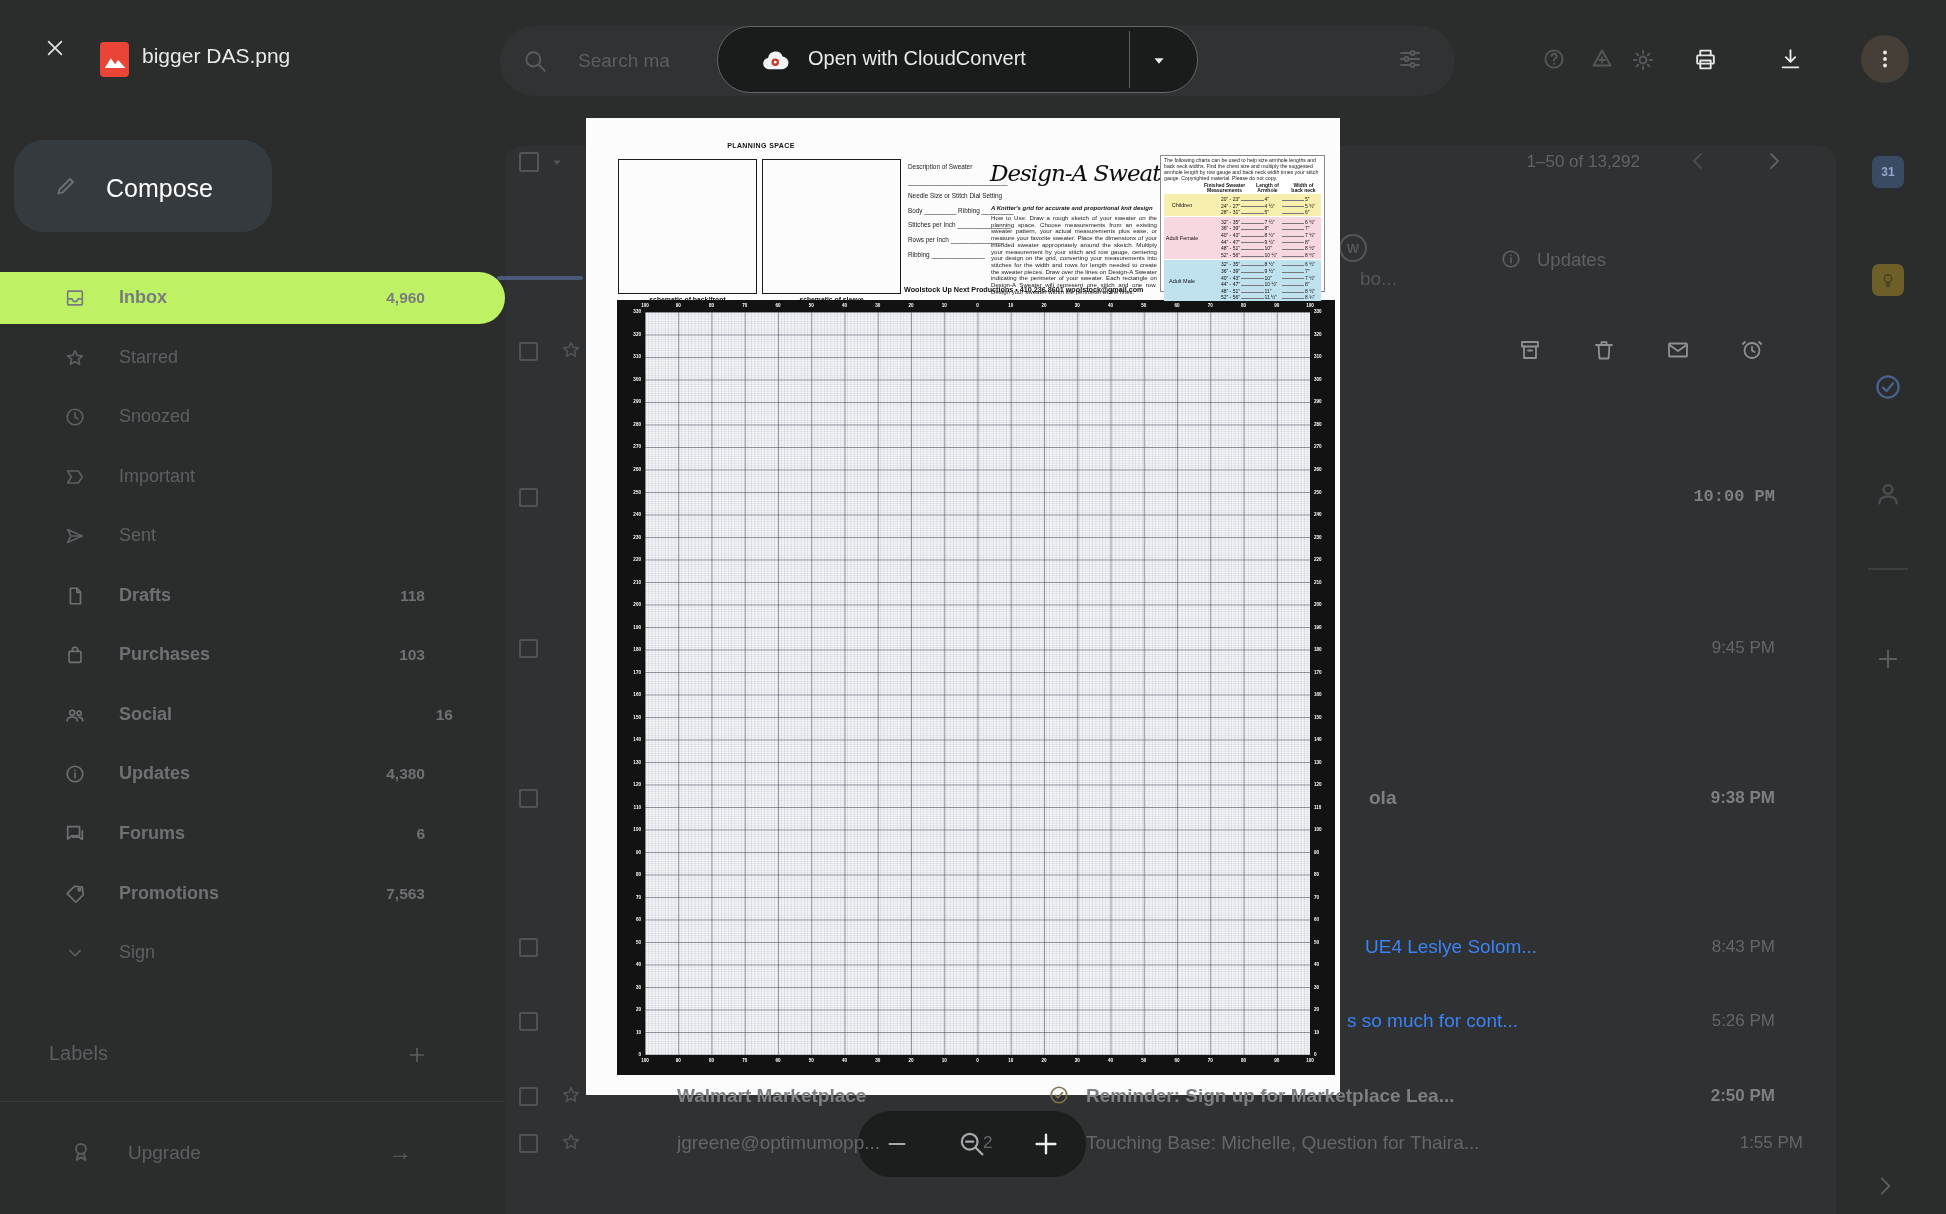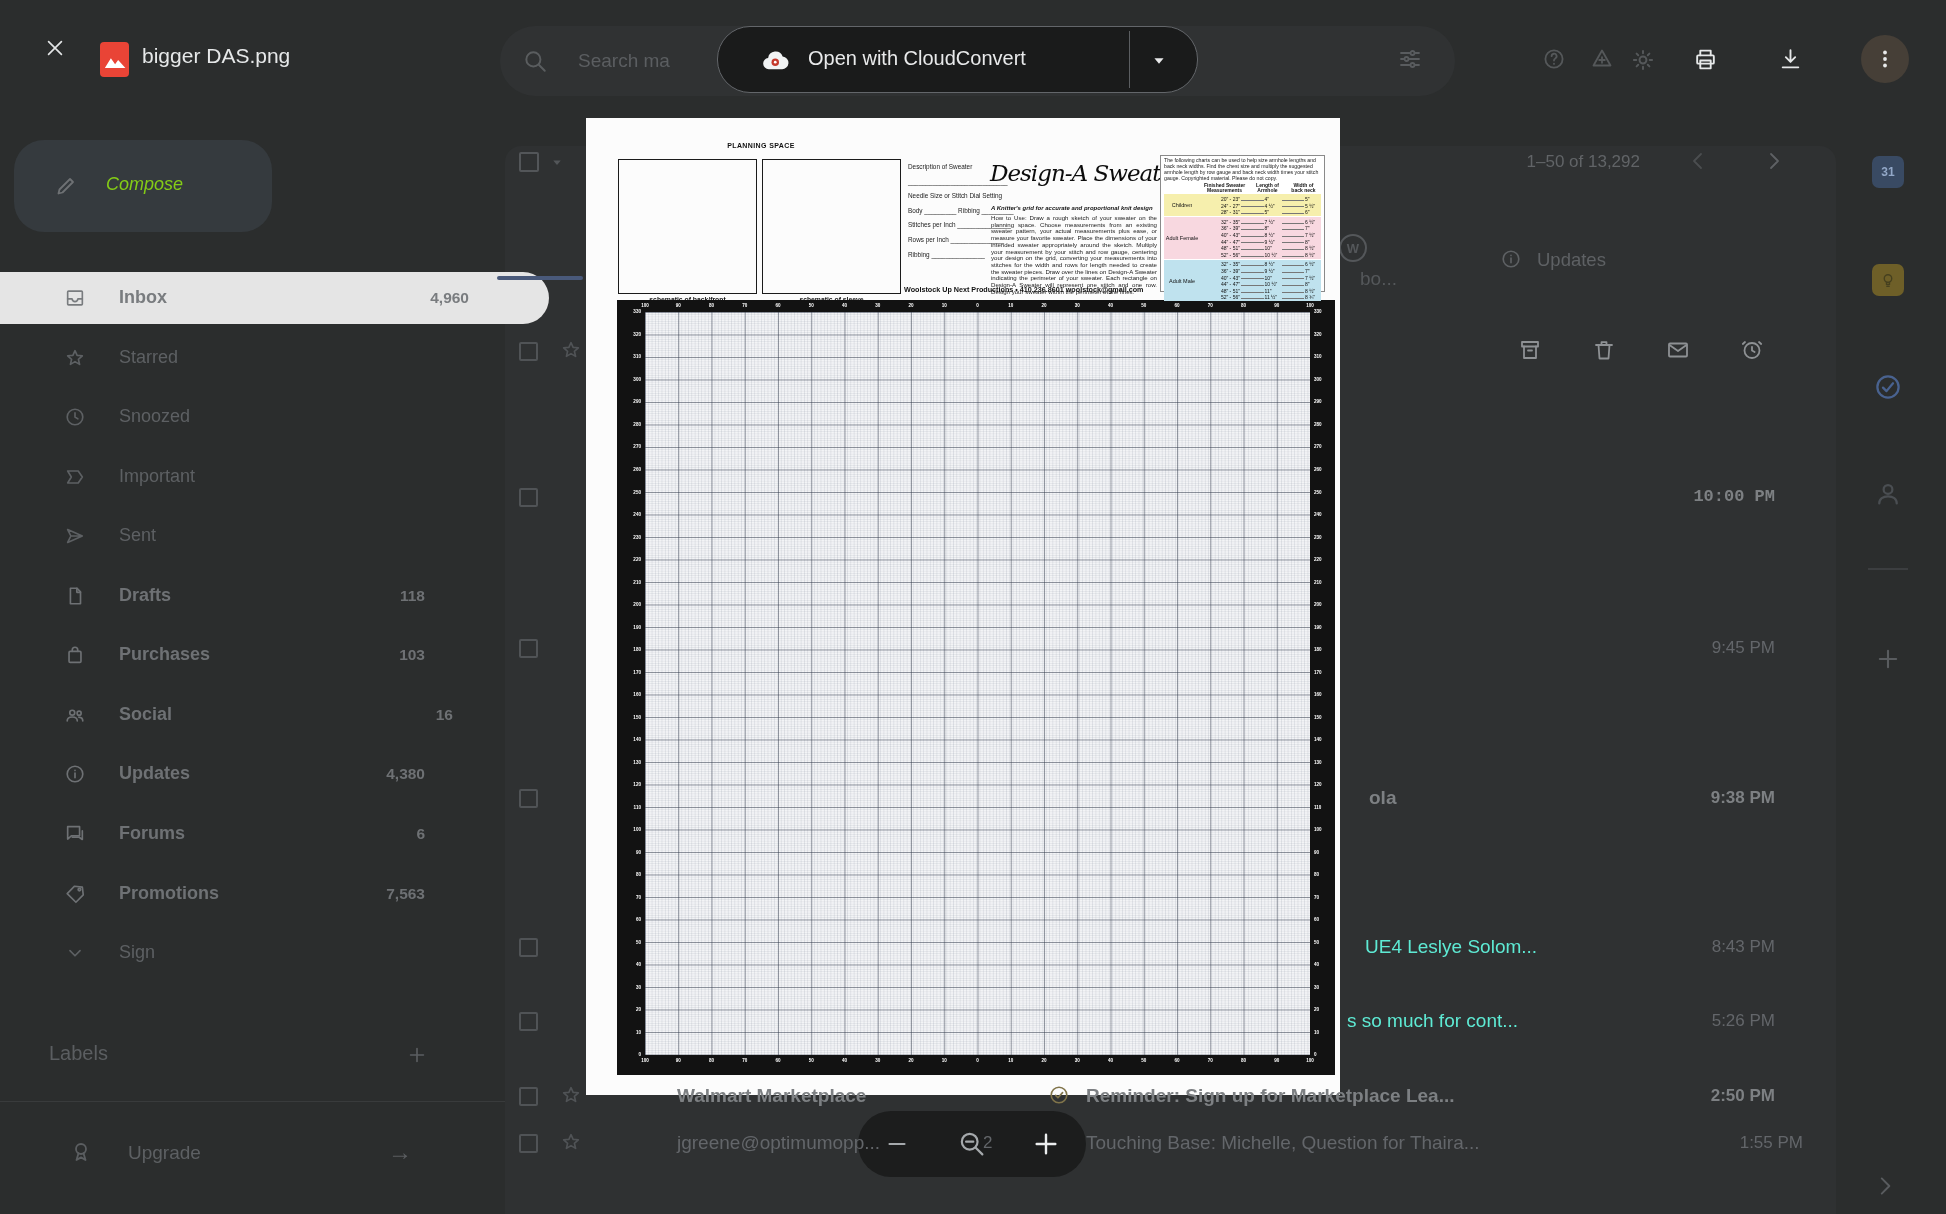--- a/index.html
+++ b/index.html
@@ -8,25 +8,25 @@
   svg{display:block;width:100%;height:100%;}
 
   
   #list-panel{position:absolute;left:505px;top:146px;width:1331px;height:1068px;
               background:#2f3132;border-radius:16px 16px 0 0;}
   #sidebar-sep{position:absolute;left:0;top:1101px;width:505px;border-top:1px solid #393b3c;}
 
   #compose-btn{position:absolute;left:14px;top:140px;width:258px;height:92px;border-radius:30px;
                background:#353a3e;}
   #compose-btn .cicon{position:absolute;left:40px;top:34px;width:24px;height:24px;color:#6e7174;}
-  #compose-btn .clabel{position:absolute;left:92px;top:34px;font-size:18px;font-weight:500;color:#84cc16;font-style:italic;}
+  #compose-btn .clabel{position:absolute;left:92px;top:34px;font-size:25px;font-weight:500;color:#ffffff;}
 
   .sb-item{position:absolute;left:0;width:505px;height:52px;color:#5d6063;}
   .sb-item.bold{color:#6e7174;font-weight:700;}
-  .sb-item.active{background:#e5e5e5;border-radius:0 26px 26px 0;color:#797c7f;padding-left:44px;}
+  .sb-item.active{background:#bef264;border-radius:0 26px 26px 0;color:#797c7f;}
   .sb-item .sicon{position:absolute;left:64px;top:15px;width:22px;height:22px;}
   .sb-item .slabel{position:absolute;left:119px;top:15px;font-size:18px;}
   .sb-item .scount{position:absolute;right:80px;top:17px;font-size:15.5px;}
 
   #labels-hdr{position:absolute;left:49px;top:1042px;font-size:20px;color:#5b5e61;}
   #labels-add{position:absolute;left:406px;top:1044px;width:22px;height:22px;color:#5b5e61;}
   #upgrade-icon{position:absolute;left:69px;top:1140px;width:24px;height:24px;color:#5b5e61;}
   #upgrade-label{position:absolute;left:128px;top:1142px;font-size:19px;color:#5d6063;}
   #upgrade-arrow{position:absolute;left:388px;top:1138px;font-size:24px;color:#5b5e61;}
 
@@ -40,21 +40,21 @@
   #w-badge{position:absolute;left:1339px;top:234px;width:24px;height:24px;border:2px solid #54575a;border-radius:50%;
            color:#54575a;font-size:13px;font-weight:700;display:flex;align-items:center;justify-content:center;}
   #tab-frag{position:absolute;left:1360px;top:268px;font-size:19px;color:#54575a;}
   #tab-updates-icon{position:absolute;left:1500px;top:248px;width:22px;height:22px;color:#5e6164;}
   #tab-updates-label{position:absolute;left:1537px;top:249px;font-size:18.5px;color:#5e6164;}
 
   .mrow{position:absolute;left:0;width:1946px;height:74px;}
   .mrow .rcheck{position:absolute;left:519px;top:28px;width:15px;height:15px;border:2px solid #505356;border-radius:2px;}
   .mrow .rstar{position:absolute;left:560px;top:25px;width:22px;height:22px;color:#505356;}
   .mrow .rtime{position:absolute;right:171px;top:27px;font-size:17px;color:#63666a;}
-  .mrow .rsnip{position:absolute;top:26px;font-size:19px;color:#5eead4;white-space:nowrap;}
+  .mrow .rsnip{position:absolute;top:26px;font-size:19px;color:#3b82f6;white-space:nowrap;}
   .mrow .rsender{position:absolute;left:677px;top:26px;font-size:19px;color:#63666a;white-space:nowrap;}
   .mrow .rcount{position:absolute;left:983px;top:27px;font-size:17px;color:#63666a;}
   .mrow .rsubject{position:absolute;left:1086px;top:26px;font-size:19px;color:#63666a;white-space:nowrap;}
   .mrow .rbadge{position:absolute;left:1048px;top:25px;width:22px;height:22px;color:#80744a;}
   .mrow .b{color:#7d8083;font-weight:700;}
   .mrow .ricon{position:absolute;top:24px;width:24px;height:24px;color:#8e9194;}
 
   
   #rail-calendar{position:absolute;left:1872px;top:156px;width:32px;height:32px;border-radius:7px;background:#394a63;
                  display:flex;align-items:center;justify-content:center;font-size:12px;font-weight:700;color:#93a8c8;}

